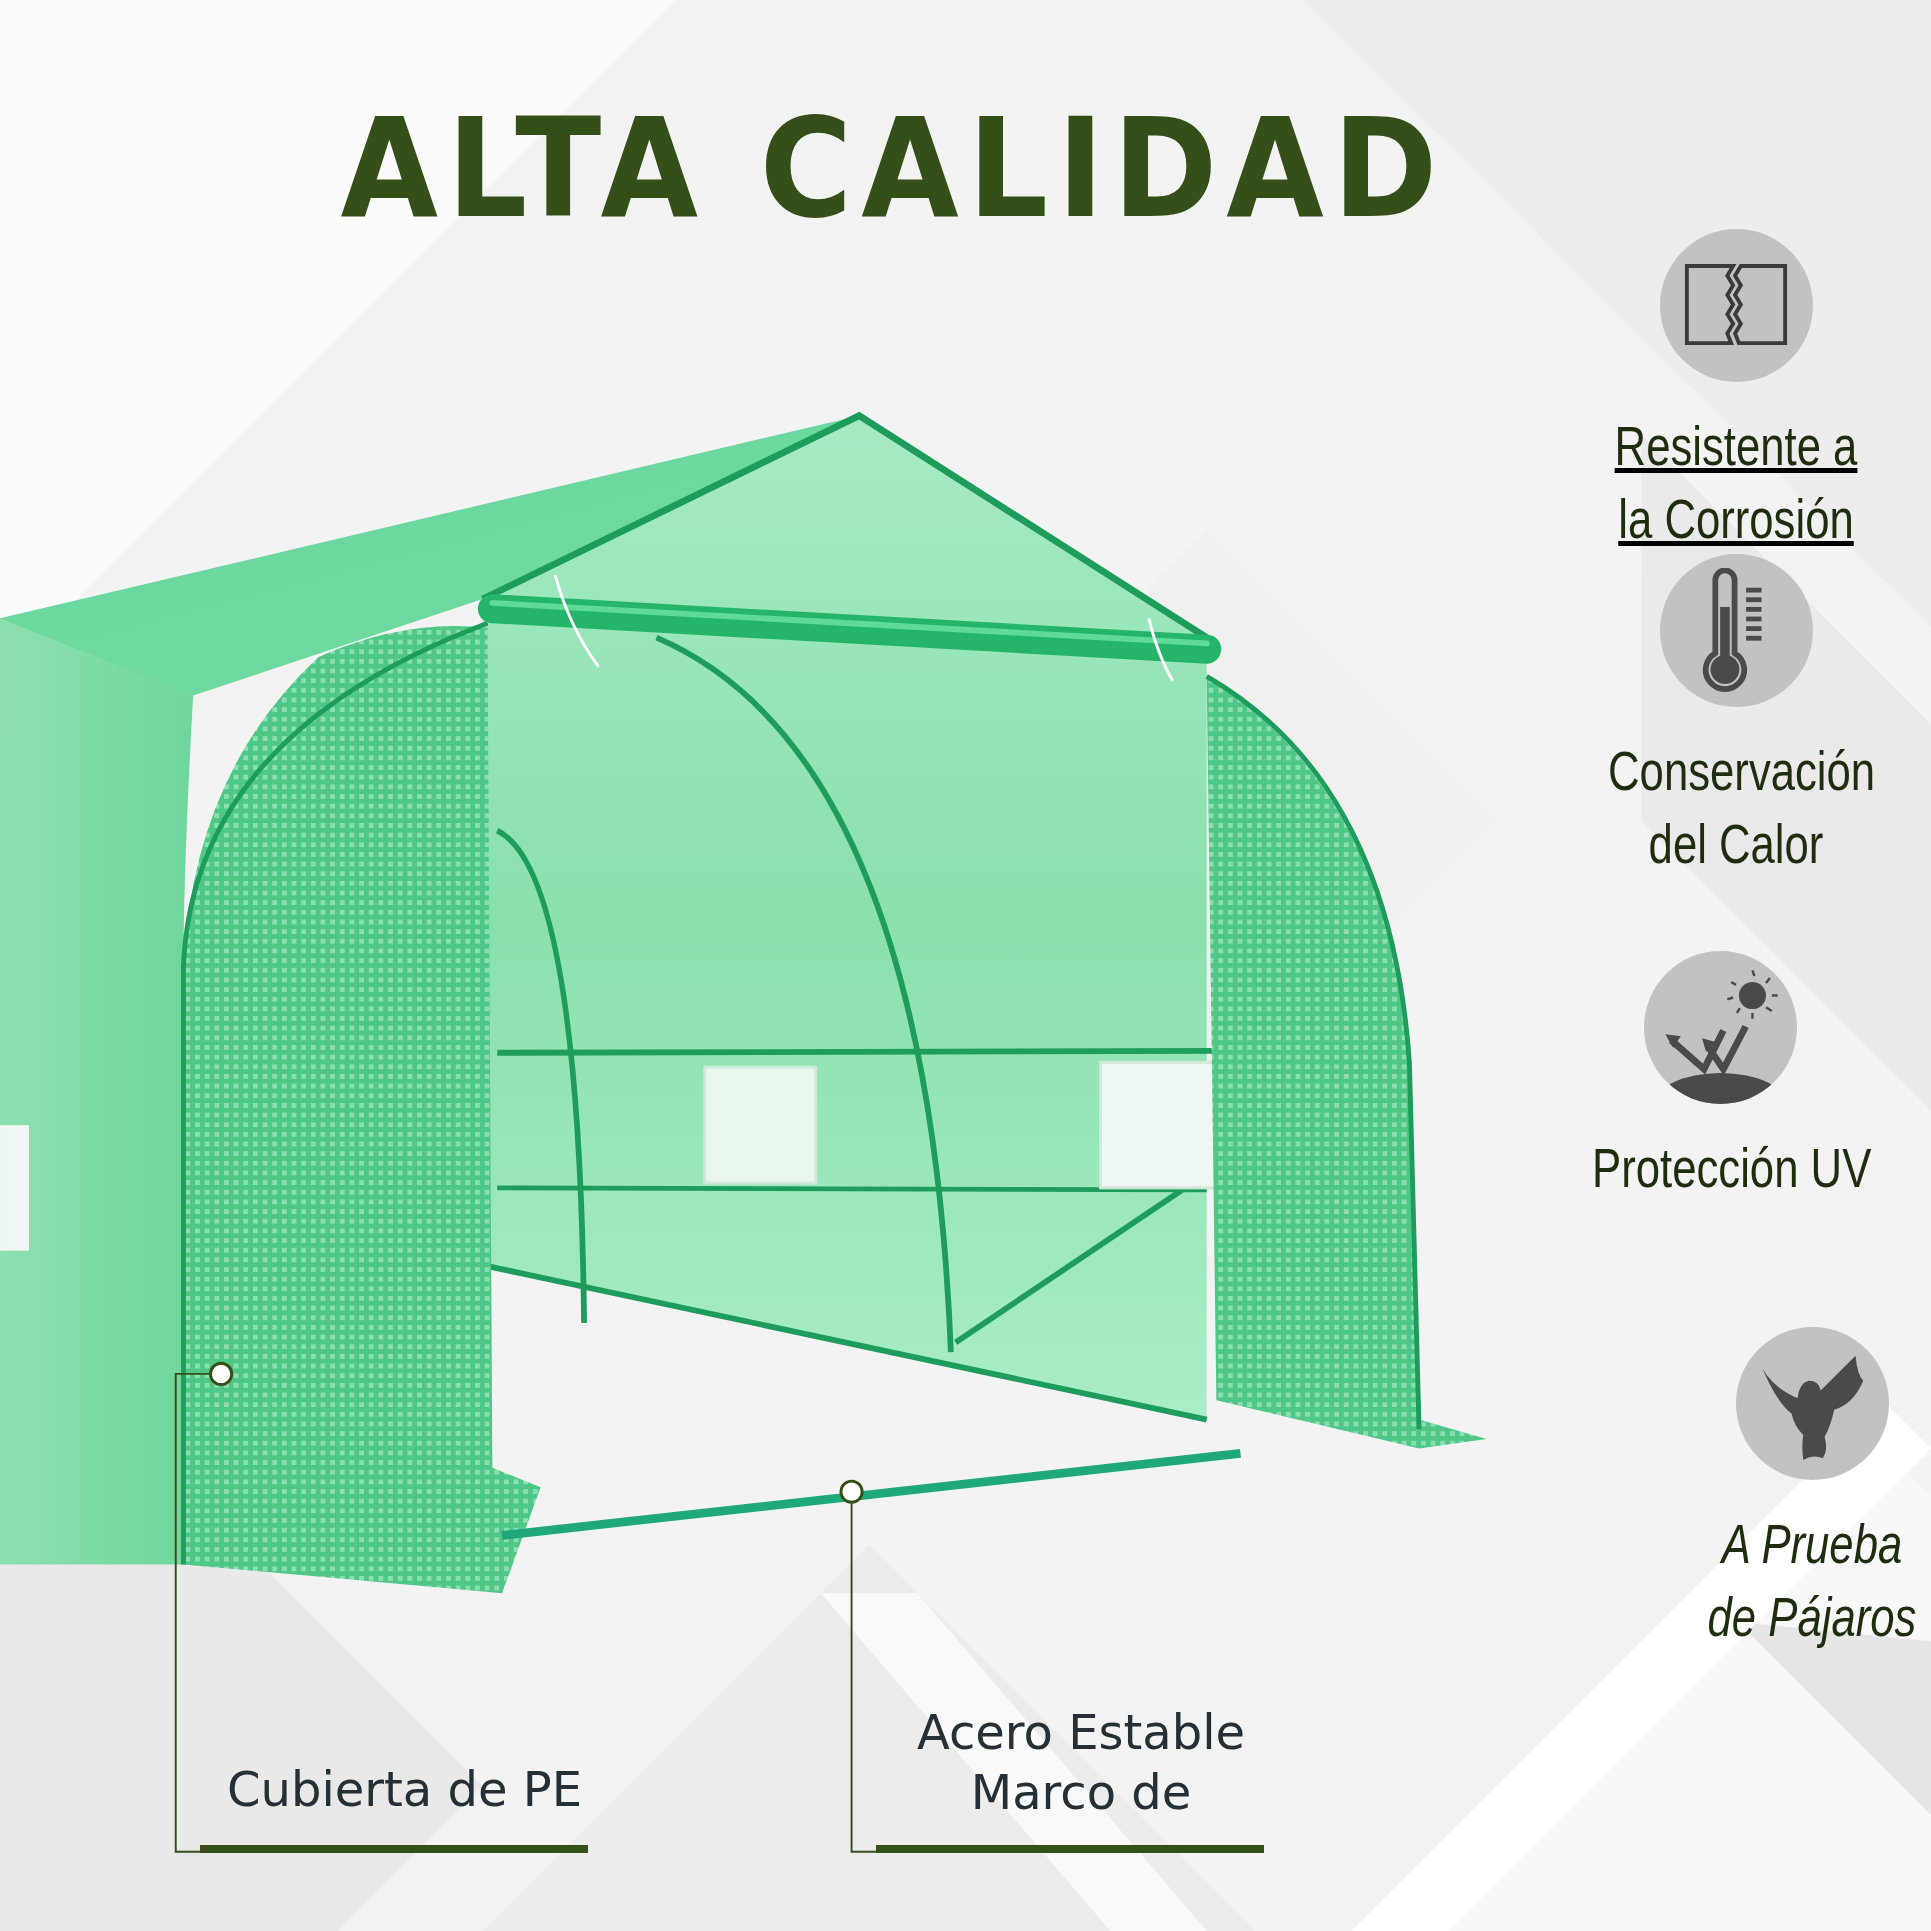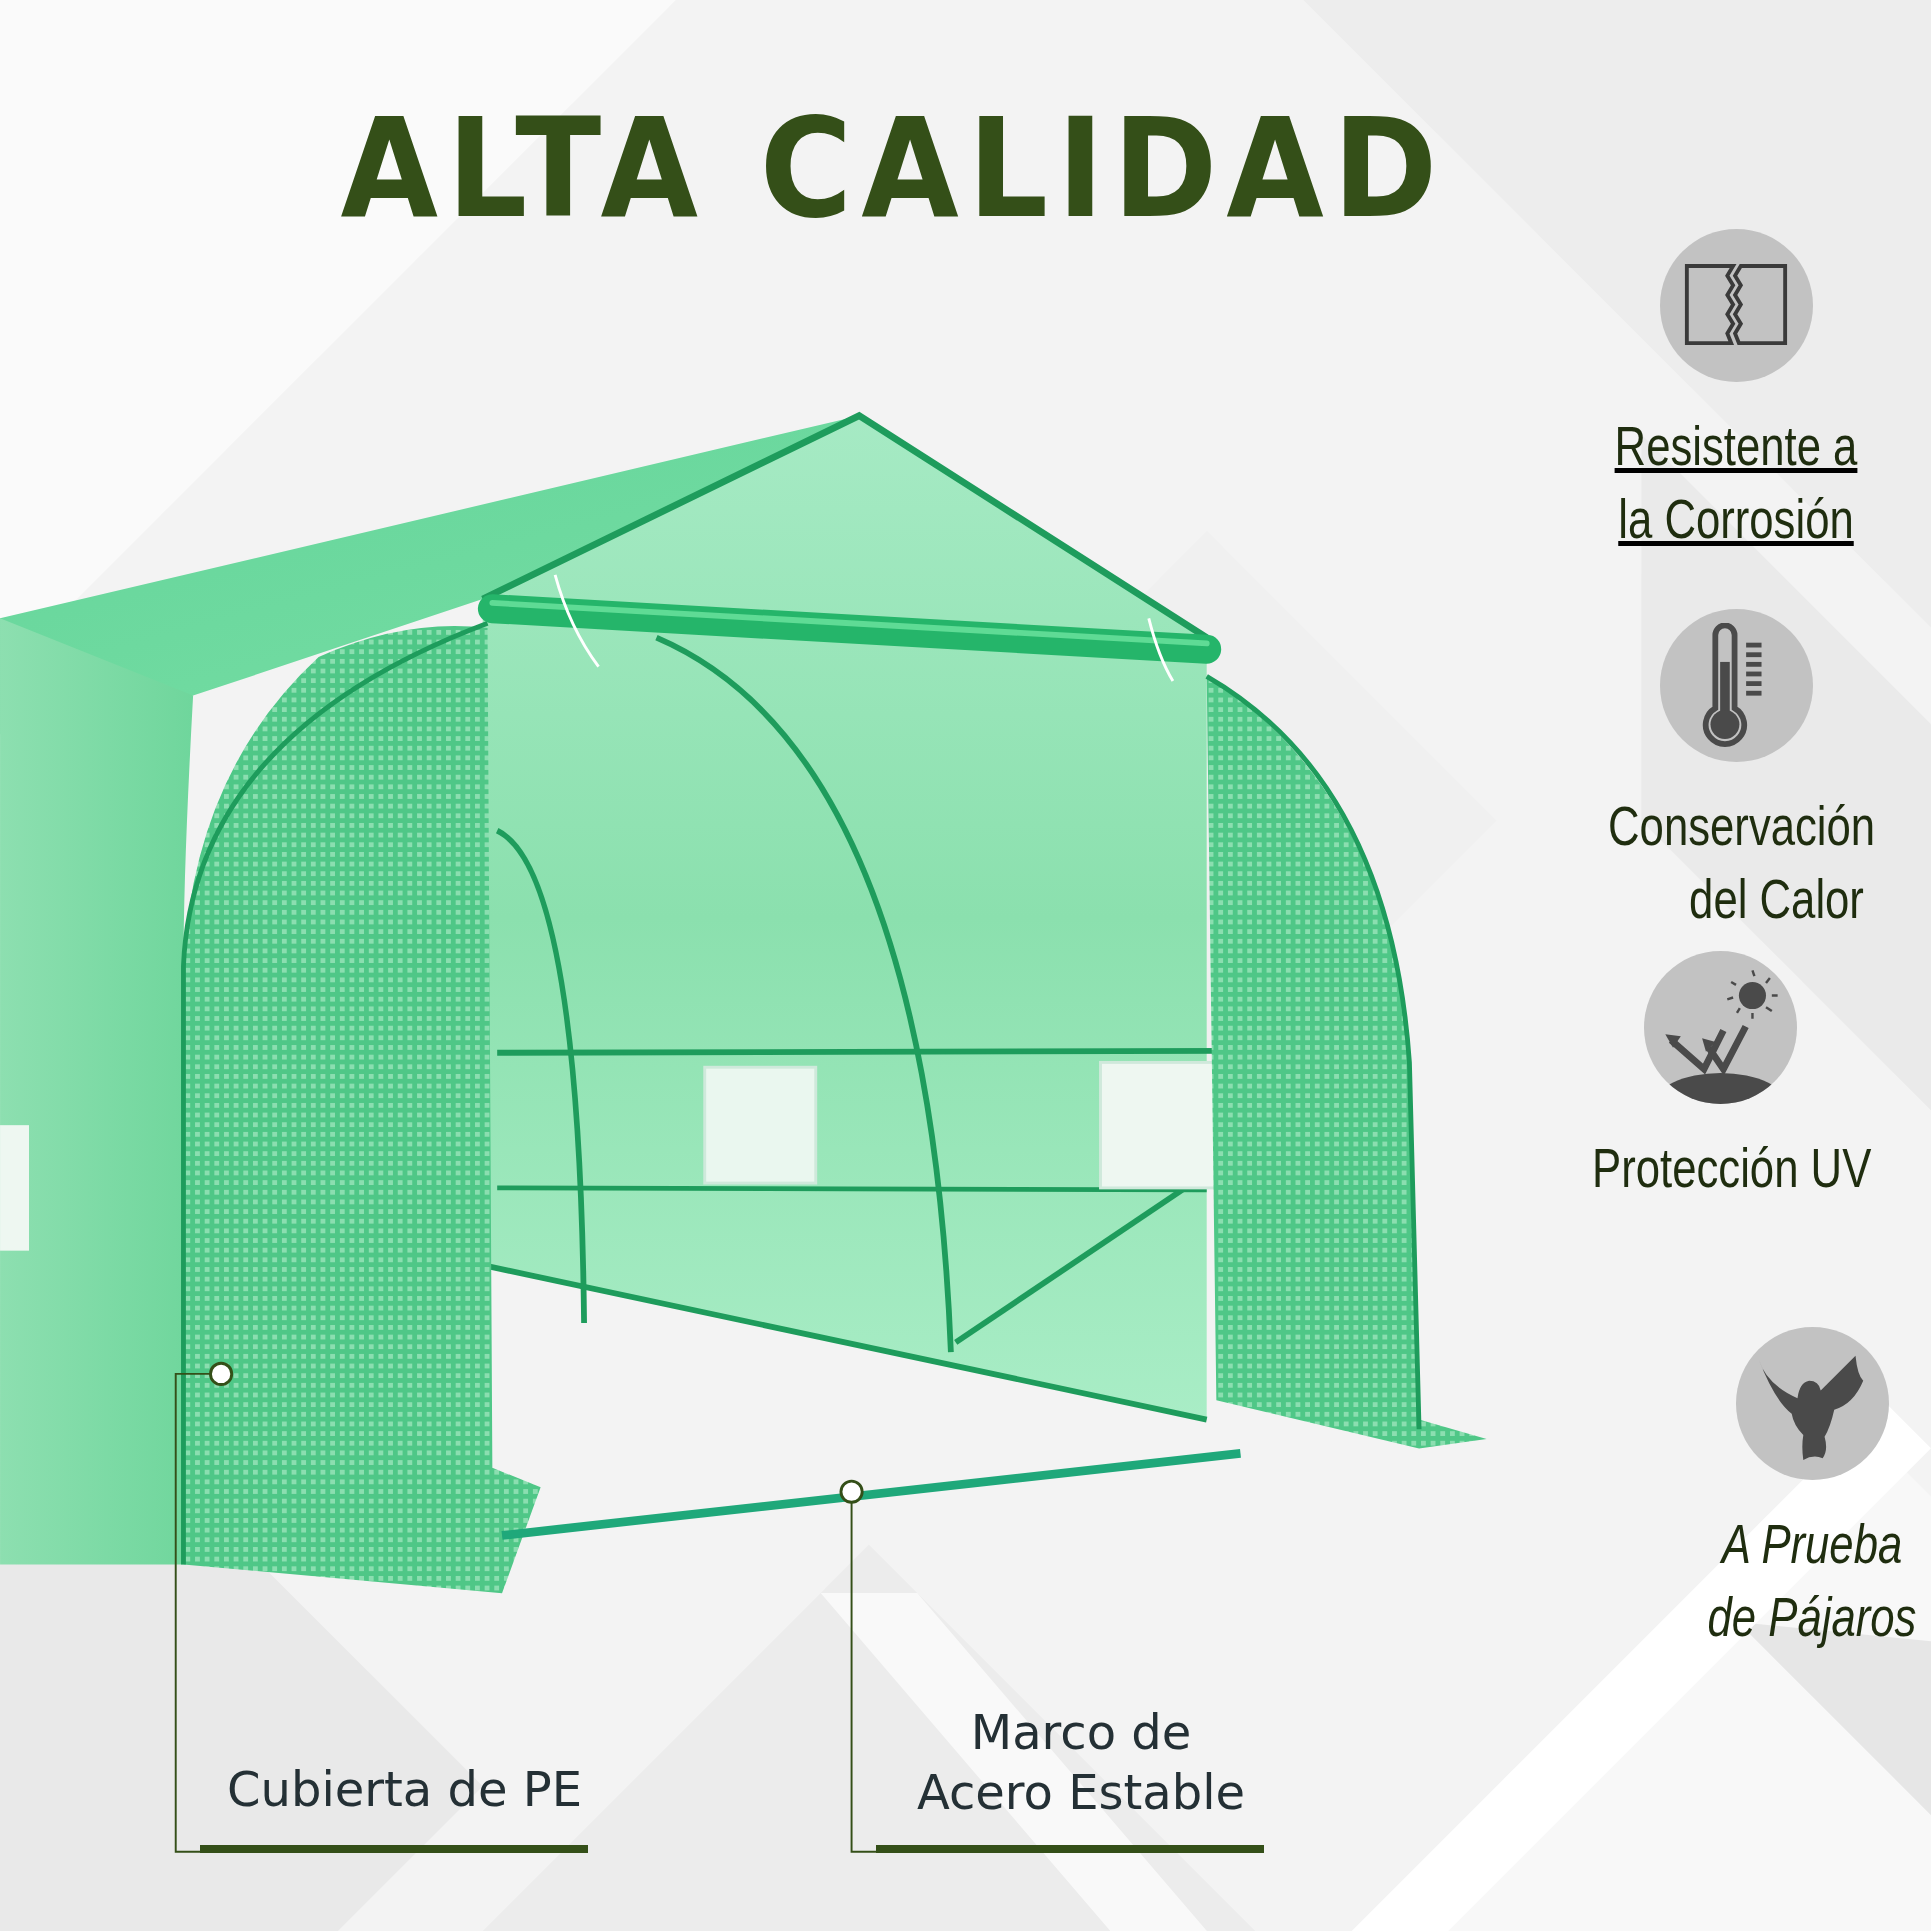--- a/index.html
+++ b/index.html
@@ -112,39 +112,39 @@
   <circle cx="229" cy="1423" r="11" fill="#ffffff" stroke="#344f18" stroke-width="3"></circle>
   <polyline points="882,1545 882,1918 910,1918" fill="none" stroke="#344f18" stroke-width="2"></polyline>
   <circle cx="882" cy="1545" r="11" fill="#ffffff" stroke="#344f18" stroke-width="3"></circle>
 </svg>
 <div class="callout-text" style="left:205px; top:1759px; width:377px;text-align:right;">
   <div>Cubierta de PE</div>
 </div>
 <div class="underline" style="left:200px; top:1845px; width:388px;"></div>
 
 <div class="callout-text" style="left:888px; top:1702px; width:386px;">
+  <div>Acero Estable</div>
   <div>Marco de</div>
-  <div>Acero Estable</div>
 </div>
 <div class="underline" style="left:876px; top:1845px; width:388px;"></div>
 
 <div class="feature" style="left:1572px; top:229px;text-decoration:underline;">
   <div class="circle">
     <svg width="106" height="87" viewBox="0 0 110 90">
       <path d="M4,4 L52,4 L46,14 L52,24 L46,34 L52,44 L46,54 L52,64 L46,74 L50,84 L4,84 Z" fill="none" stroke="#3a3a3a" stroke-width="4"></path>
       <path d="M106,4 L60,4 L54,14 L60,24 L54,34 L60,44 L54,54 L60,64 L54,74 L58,84 L106,84 Z" fill="none" stroke="#3a3a3a" stroke-width="4"></path>
     </svg>
   </div>
   <div class="label">
     <div>Resistente a</div>
     <div>la Corrosión</div>
   </div>
 </div>
 
-<div class="feature" style="left:1572px; top:609px;text-align:right;">
+<div class="feature" style="left:1572px; top:554px;">
   <div class="circle">
     <svg width="77" height="126" viewBox="0 0 80 130">
       <path d="M18,12 a10,10 0 0 1 20,0 L38,88 a20,20 0 1 1 -20,0 Z" fill="none" stroke="#4a4a4a" stroke-width="6"></path>
       <rect x="23" y="40" width="10" height="55" fill="#4a4a4a"></rect>
       <circle cx="28" cy="105" r="15" fill="#4a4a4a"></circle>
       <g fill="#4a4a4a">
         <rect x="50" y="20" width="16" height="5"></rect>
           <rect x="50" y="30" width="16" height="5"></rect>
         <rect x="50" y="40" width="16" height="5"></rect>
           <rect x="50" y="50" width="16" height="5"></rect>

